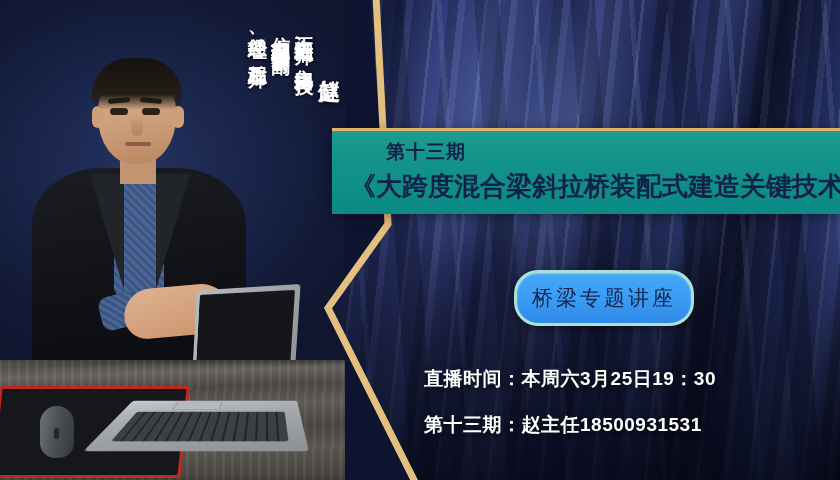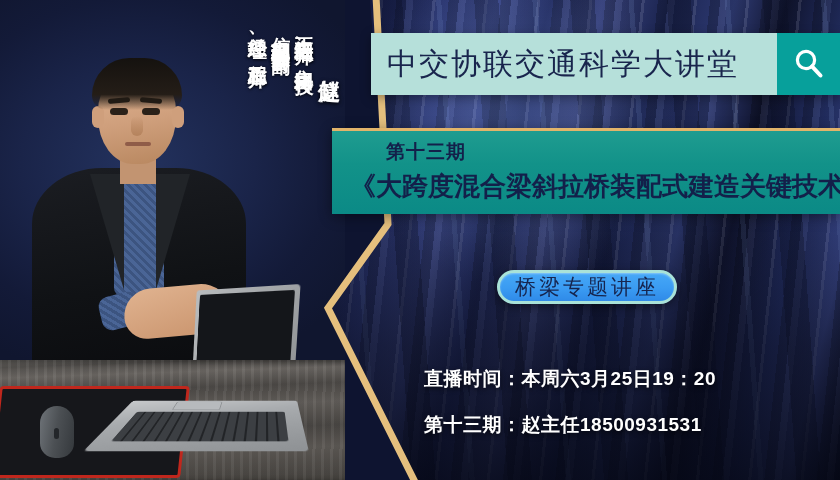--- a/index.html
+++ b/index.html
@@ -205,21 +205,21 @@
     color:#13204a;font-size:19px;font-weight:bold;letter-spacing:1px;
     margin-left:36px;margin-top:2px;
   }
   .lecture-title{
     color:#13204a;font-size:26px;font-weight:bold;letter-spacing:0px;
     margin-top:4px;text-align:center;white-space:nowrap;
   }
 
   
   .topic-pill{
-    position:absolute;left:497px;top:270px;width:180px;height:34px;
+    position:absolute;left:514px;top:270px;width:180px;height:56px;
     border-radius:24px;
     background:linear-gradient(180deg,#46a8f7 0%,#3a9bf2 55%,#2f8ae8 100%);
     border:3px solid #a9e2d8;
     display:flex;align-items:center;justify-content:center;
     box-shadow:0 3px 10px rgba(0,0,0,.45), inset 0 1px 2px rgba(255,255,255,.35);
   }
   .topic-pill span{
     color:#16254f;font-size:21px;font-weight:500;letter-spacing:3px;
   }
 
@@ -282,39 +282,28 @@
     <div class="rp-stripes"></div>
     <div class="rp-stripes2"></div>
     <div class="rp-glow"></div>
     <div class="rp-dark"></div>
   </div>
 
   <svg class="gold-edge" viewBox="0 0 130 480" preserveAspectRatio="none">
     <polyline points="76,-4 88,224 28,308 116,484" fill="none" stroke="#e5bf7d" stroke-width="7"></polyline>
   </svg>
 
-  <div class="header-bar">
-    <div class="header-title">
-      <span>中交协联交通科学大讲堂</span>
-    </div>
-    <div class="header-search">
-      <svg width="34" height="34" viewBox="0 0 34 34">
-        <circle cx="14" cy="13" r="8.6" fill="none" stroke="#ffffff" stroke-width="3.2"></circle>
-        <line x1="20" y1="19.4" x2="28.5" y2="28.5" stroke="#ffffff" stroke-width="4" stroke-linecap="round"></line>
-      </svg>
-    </div>
-  </div>
 
   <div class="subtitle-banner">
     <div class="issue">第十三期</div>
     <div class="lecture-title">《大跨度混合梁斜拉桥装配式建造关键技术》</div>
   </div>
 
   <div class="topic-pill">
     <span>桥梁专题讲座</span>
   </div>
 
   <div class="info-lines">
-    <div class="info-line">直播时间：本周六3月25日19：20</div>
+    <div class="info-line">直播时间：本周六3月25日19：30</div>
     <div class="info-line">第十三期：赵主任18500931531</div>
   </div>
 
 </div>
 
 </body></html>

